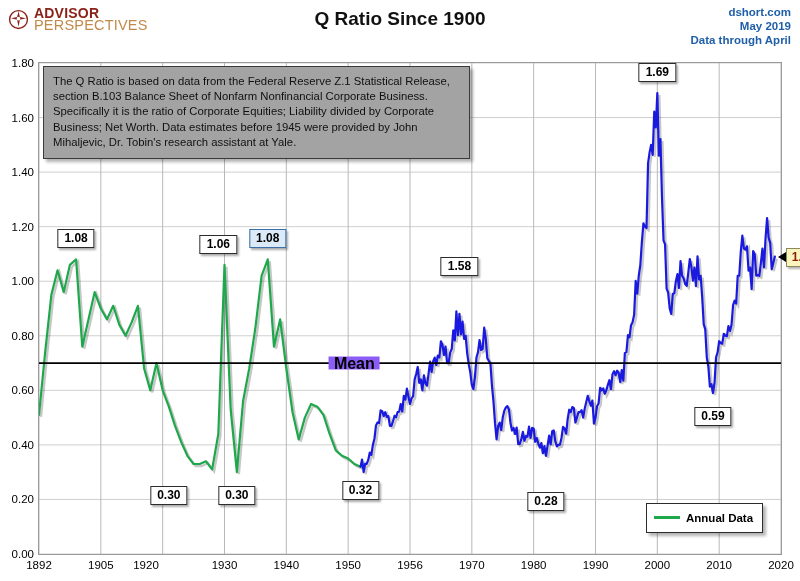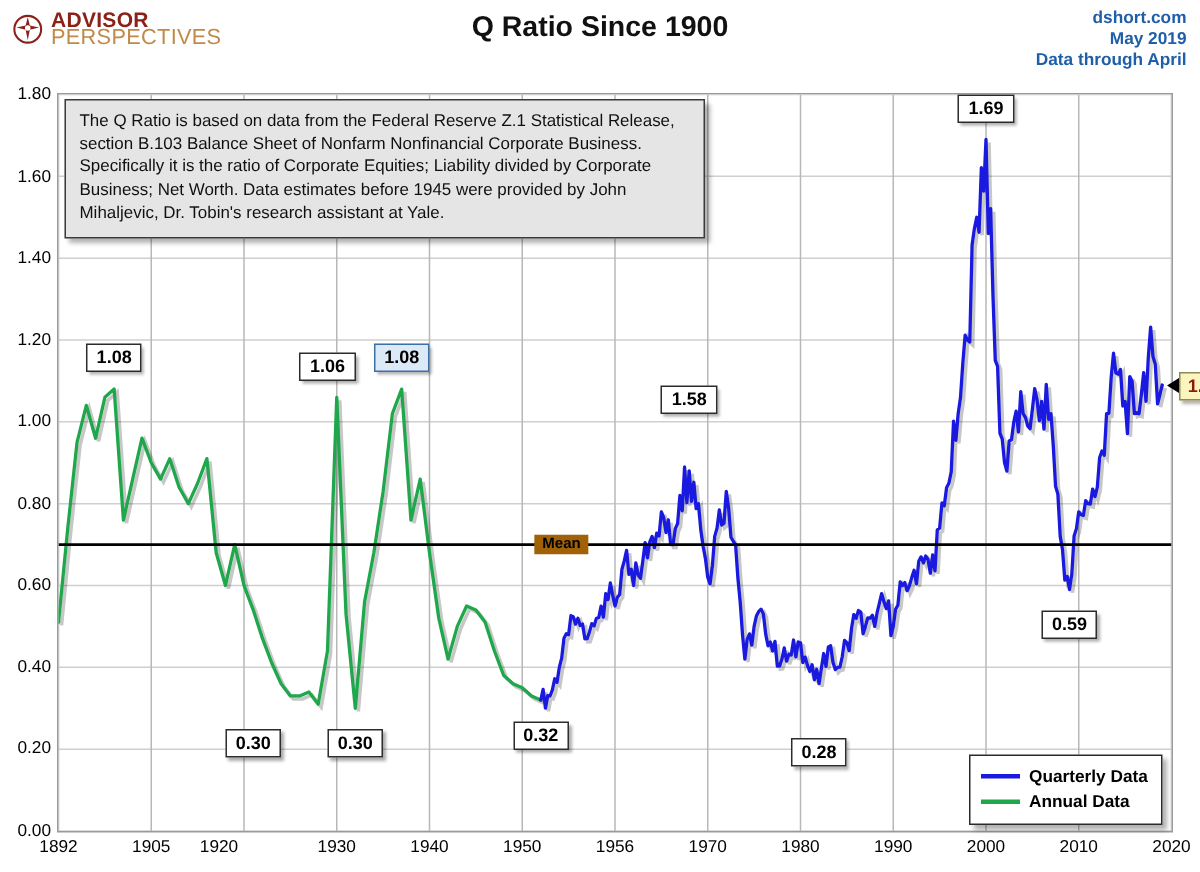--- a/index.html
+++ b/index.html
@@ -139,37 +139,36 @@
   .current-arrow {
     position: absolute;
     width: 0; height: 0;
     border-top: 5px solid transparent;
     border-bottom: 5px solid transparent;
     border-right: 8px solid #000;
   }
 
   .mean-label {
     position: absolute;
-    font-size: 10px;
-    font-weight: bold;
-    color: #000;
-    background: #a16207;
+    font-size: 16px;
+    font-weight: bold;
+    color: #000;
+    background: #8b5cf6;
     padding: 0 5px;
     transform: translate(-50%, -50%);
     line-height: 13px;
-    margin-left: 20px;
   }
 
   
   .note-box {
     position: absolute;
     left: 43px;
     top: 66px;
     width: 427px;
-    background: #e5e5e5;
+    background: #a3a3a3;
     border: 1.4px solid #3a3a3a;
     box-shadow: 3px 3px 3px rgba(0,0,0,0.3);
     padding: 7px 9px 8px 9px;
     box-sizing: border-box;
     font-size: 11.3px;
     color: #101010;
     line-height: 15.2px;
   }
 
   
@@ -299,23 +298,19 @@
       <div class="callout" style="left: 459.467px; top: 256.678px;">1.58</div>
       <div class="callout" style="left: 546.033px; top: 491.622px;">0.28</div>
       <div class="callout" style="left: 657.333px; top: 63.0056px;">1.69</div>
       <div class="callout" style="left: 712.983px; top: 407.061px;">0.59</div>
       <div class="current-arrow" style="left: 777.817px; top: 251.672px;"></div>
       <div class="callout-current" style="left: 785.817px; top: 247.672px;">1.09</div>
     </div>
 
   <div class="legend-box">
     <div class="legend-row">
-      <span class="legend-swatch" id="legend-sw-0" style="background: rgb(26, 25, 224);"></span>
-      <span class="legend-label">Quarterly Data</span>
-    </div>
-    <div class="legend-row">
       <span class="legend-swatch" id="legend-sw-1" style="background: rgb(31, 168, 75);"></span>
       <span class="legend-label">Annual Data</span>
     </div>
   </div>
 
 <div class="mean-label" style="left: 354.35px; top: 363.056px;">Mean</div>
   </div>
 
 </body></html>

